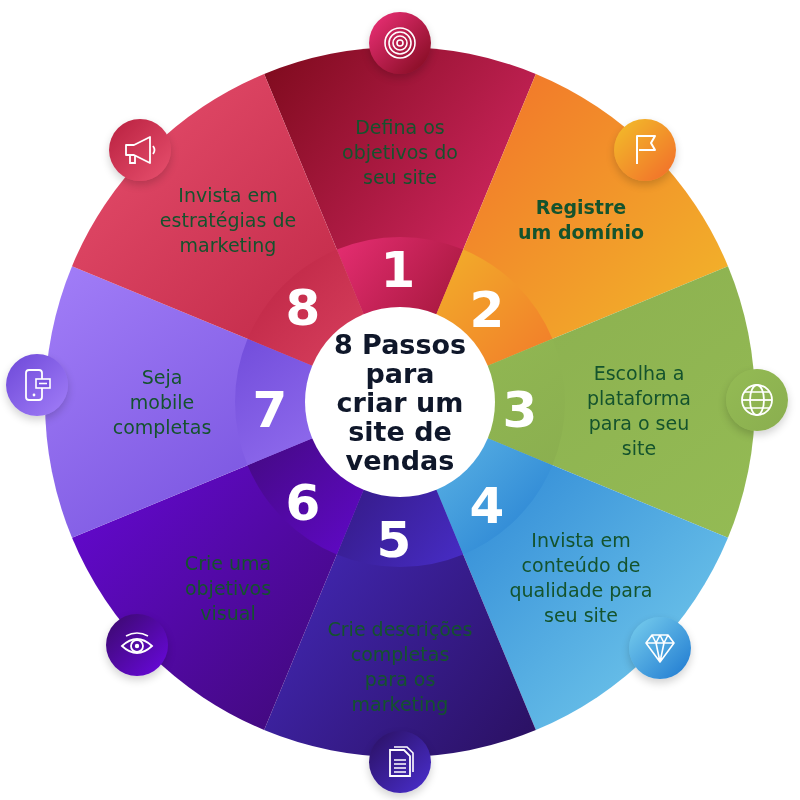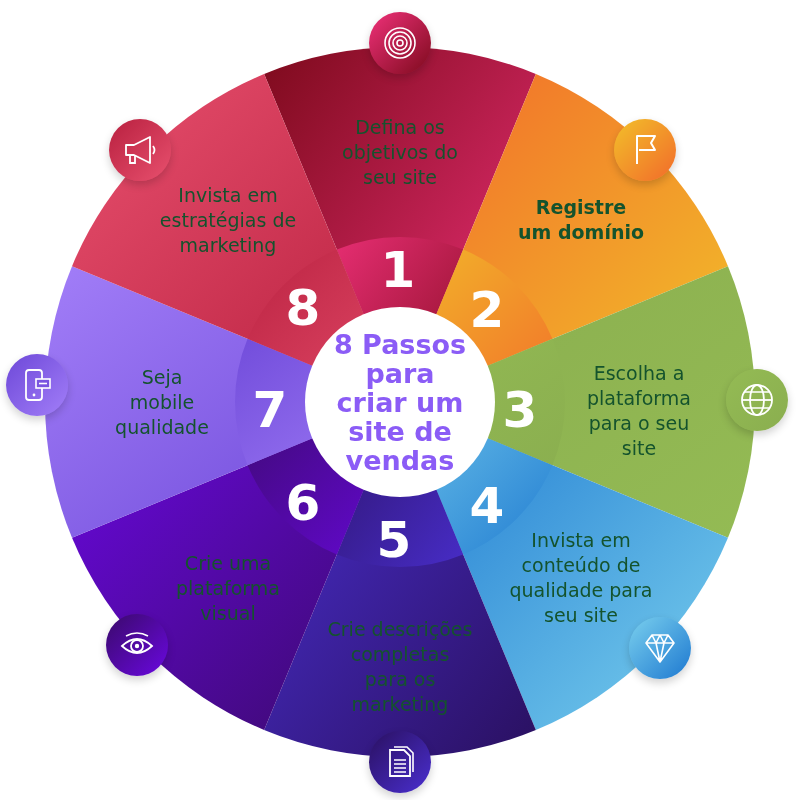--- a/index.html
+++ b/index.html
@@ -1,20 +1,20 @@
 <!DOCTYPE html>
 <html><head>
 <meta charset="utf-8">
 <style>
   html, body { margin:0; padding:0; background:#ffffff; }
   body { width:800px; height:800px; position:relative; overflow:hidden; font-family:"DejaVu Sans", sans-serif; }
   #wheel { position:absolute; left:0; top:0; width:800px; height:800px; }
   .label { position:absolute; color:#14532d; text-align:center; font-size:19px; line-height:25px; font-family:"DejaVu Sans", sans-serif; transform:translate(-50%,-50%); white-space:pre-line; }
   .num { position:absolute; color:#ffffff; font-weight:bold; font-size:50px; font-family:"DejaVu Sans", sans-serif; transform:translate(-50%,-50%); }
-  .center-title { position:absolute; left:400px; top:402px; transform:translate(-50%,-50%); color:#8b5cf6; font-weight:bold; font-size:27px; line-height:29px; text-align:center; white-space:pre-line; font-family:"DejaVu Sans", sans-serif; }
+  .center-title { position:absolute; left:400px; top:402px; transform:translate(-50%,-50%); color:#0f172a; font-weight:bold; font-size:27px; line-height:29px; text-align:center; white-space:pre-line; font-family:"DejaVu Sans", sans-serif; }
   .icon-badge { position:absolute; width:62px; height:62px; border-radius:50%; transform:translate(-50%,-50%); display:flex; align-items:center; justify-content:center; box-shadow:0 4px 8px rgba(0,0,0,0.18); }
   .icon-badge svg { width:36px; height:36px; }
 </style>
 </head>
 <body>
 
 <svg id="wheel" viewBox="0 0 800 800" xmlns="http://www.w3.org/2000/svg">
   <defs id="grads">
       <linearGradient id="g0" x1="0" y1="0" x2="1" y2="1">
         <stop offset="0" stop-color="#7d0a1c"></stop>
@@ -160,34 +160,34 @@
 marketing</div>
     <div class="num" style="left: 394px; top: 540px;">5</div>
     <div class="icon-badge" style="left: 400px; top: 762px; background: linear-gradient(135deg, rgb(42, 16, 96), rgb(74, 47, 208));">
       <svg viewBox="0 0 36 36">
         <path d="M8 6 H22 L28 12 V32 H8 Z" fill="none" stroke="#fff" stroke-width="1.8"></path>
         <path d="M12 3 H25 L31 9 V28" fill="none" stroke="#fff" stroke-width="1.6"></path>
         <path d="M12 16 H24 M12 20 H24 M12 24 H24 M12 28 H24" stroke="#fff" stroke-width="1.6"></path>
       </svg>
     </div>
     <div class="label" style="left: 228px; top: 588px;">Crie uma
-plataforma
+objetivos
 visual</div>
     <div class="num" style="left: 303px; top: 503px;">6</div>
     <div class="icon-badge" style="left: 137px; top: 645px; background: linear-gradient(135deg, rgb(58, 10, 106), rgb(106, 8, 224));">
       <svg viewBox="0 0 36 36">
         <path d="M3 19 Q18 5 33 19 Q18 33 3 19 Z" fill="none" stroke="#fff" stroke-width="1.8"></path>
         <circle cx="18" cy="19" r="6" fill="none" stroke="#fff" stroke-width="1.8"></circle>
         <circle cx="18" cy="19" r="2.2" fill="#fff"></circle>
         <path d="M7 9 Q18 3 29 9" fill="none" stroke="#fff" stroke-width="1.6"></path>
       </svg>
     </div>
     <div class="label" style="left: 162px; top: 402px;">Seja
 mobile
-qualidade</div>
+completas</div>
     <div class="num" style="left: 270px; top: 410px;">7</div>
     <div class="icon-badge" style="left: 37px; top: 385px; background: linear-gradient(135deg, rgb(109, 72, 216), rgb(162, 126, 248));">
       <svg viewBox="0 0 36 36">
         <rect x="7" y="3" width="16" height="30" rx="3" fill="none" stroke="#fff" stroke-width="1.8"></rect>
         <circle cx="15" cy="28" r="1.4" fill="#fff"></circle>
         <rect x="17" y="12" width="14" height="9" fill="#7a55e0" stroke="#fff" stroke-width="1.6"></rect>
         <line x1="20" y1="16.5" x2="28" y2="16.5" stroke="#fff" stroke-width="1.6"></line>
       </svg>
     </div>
     <div class="label" style="left: 228px; top: 220px;">Invista em

